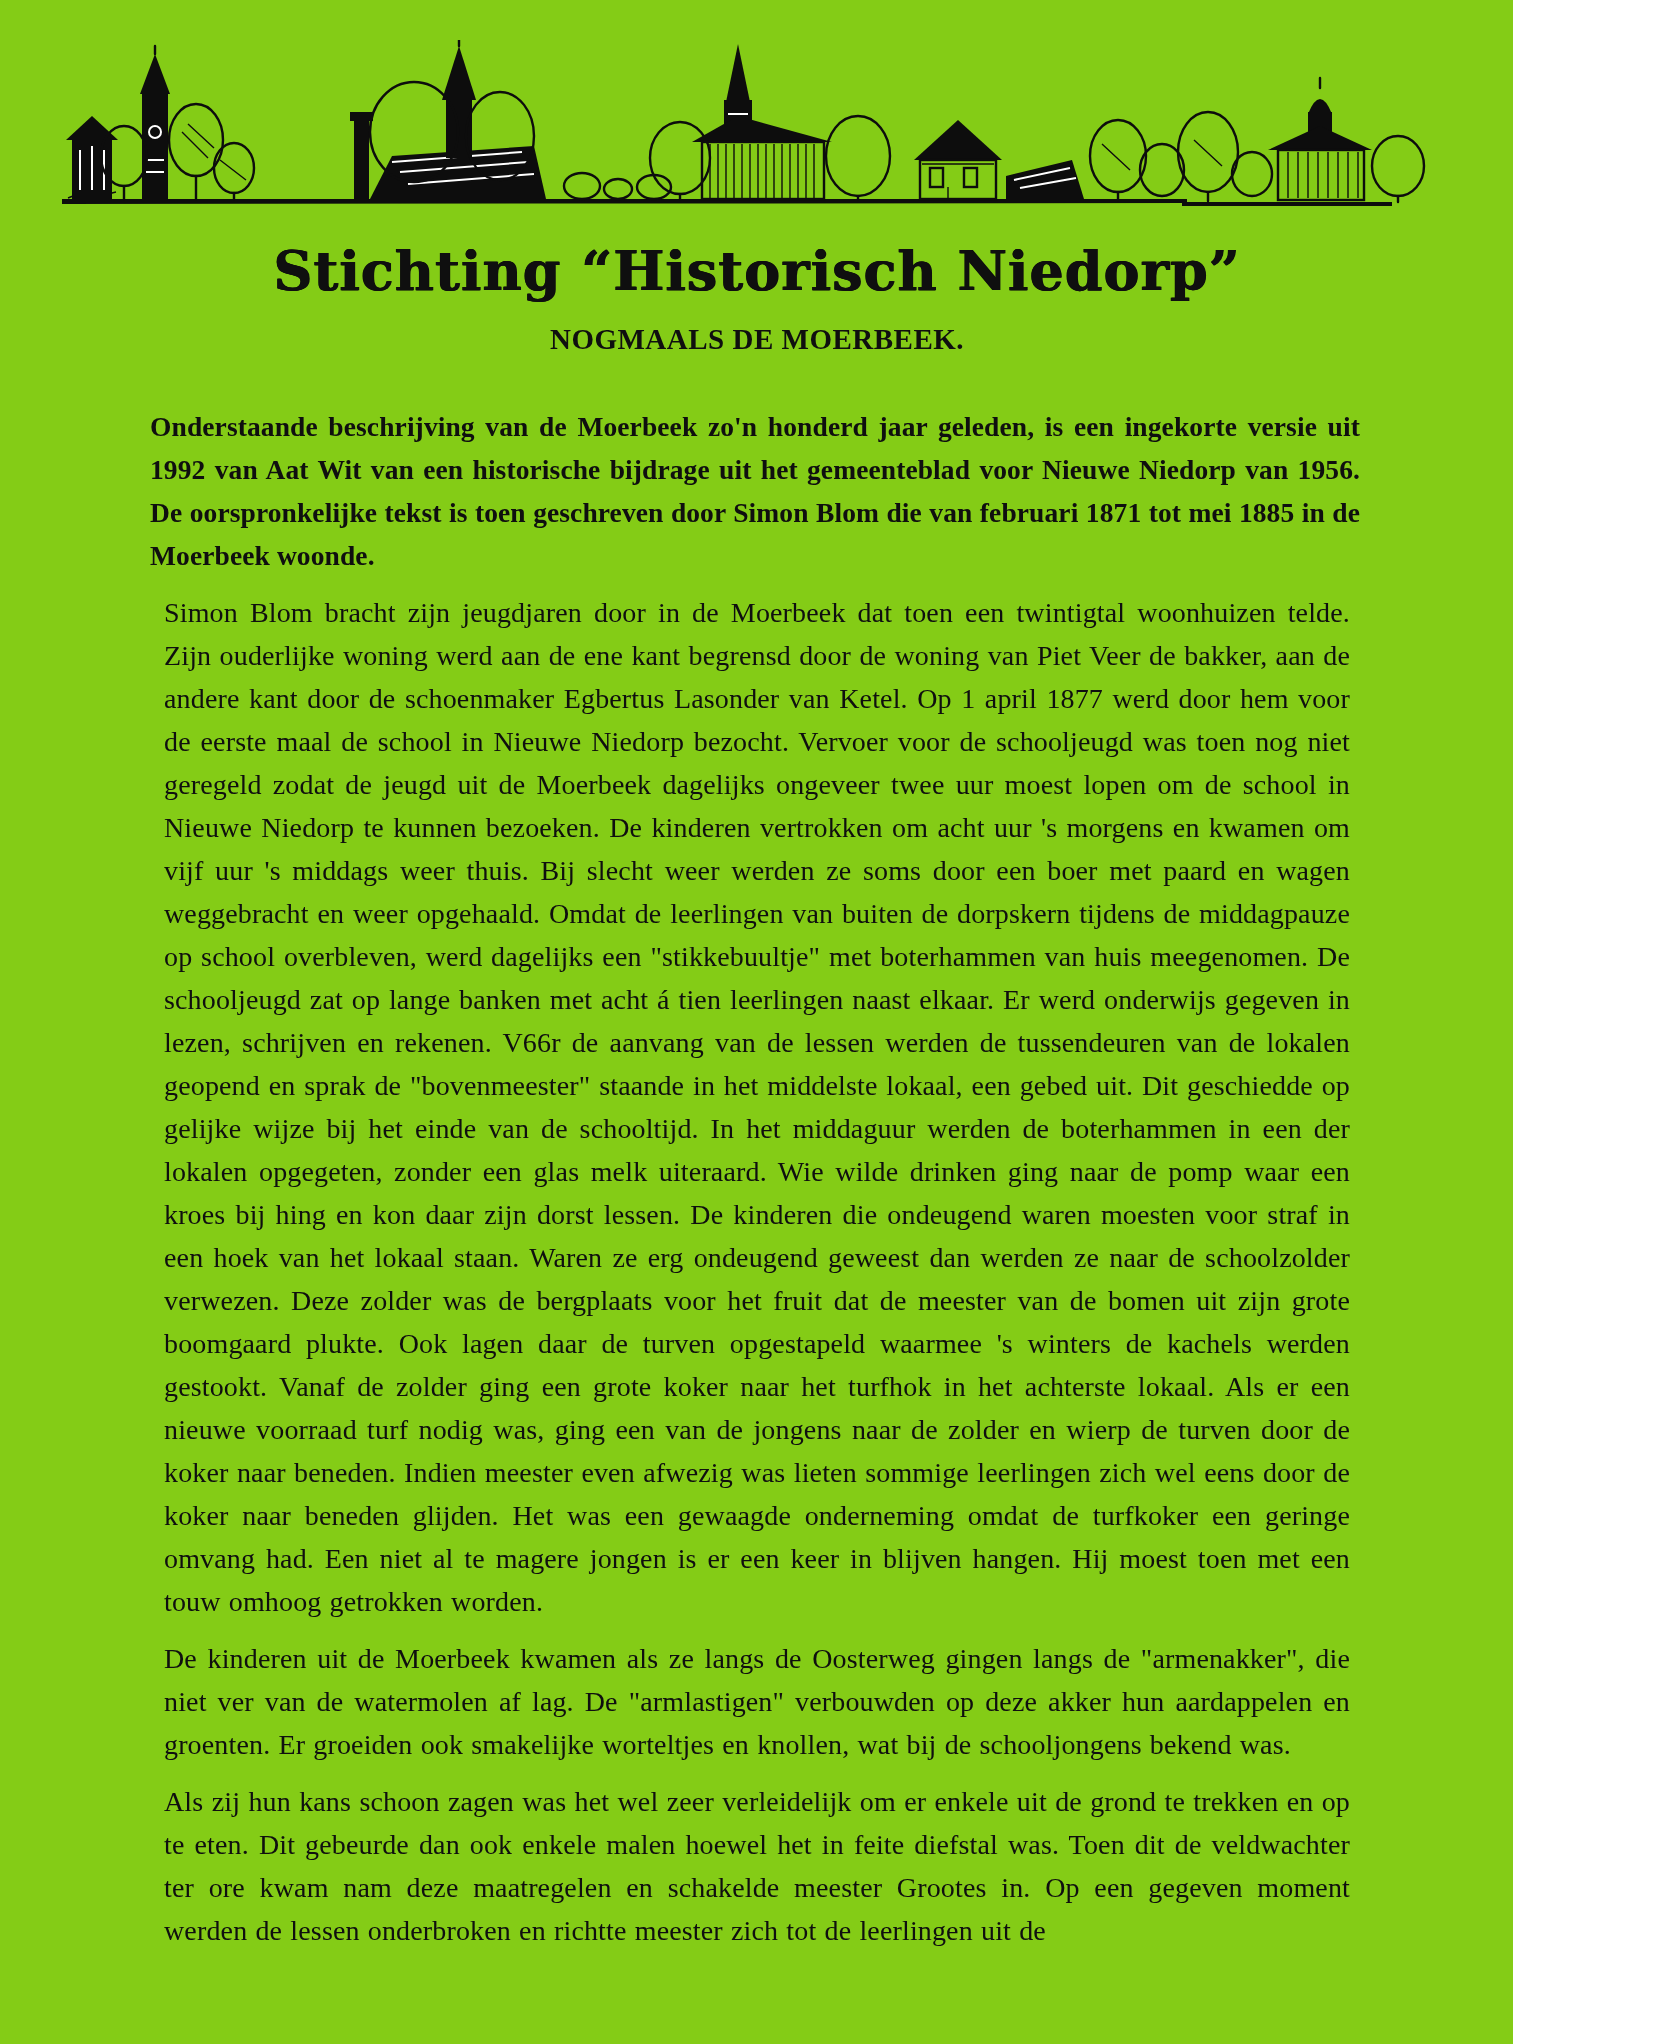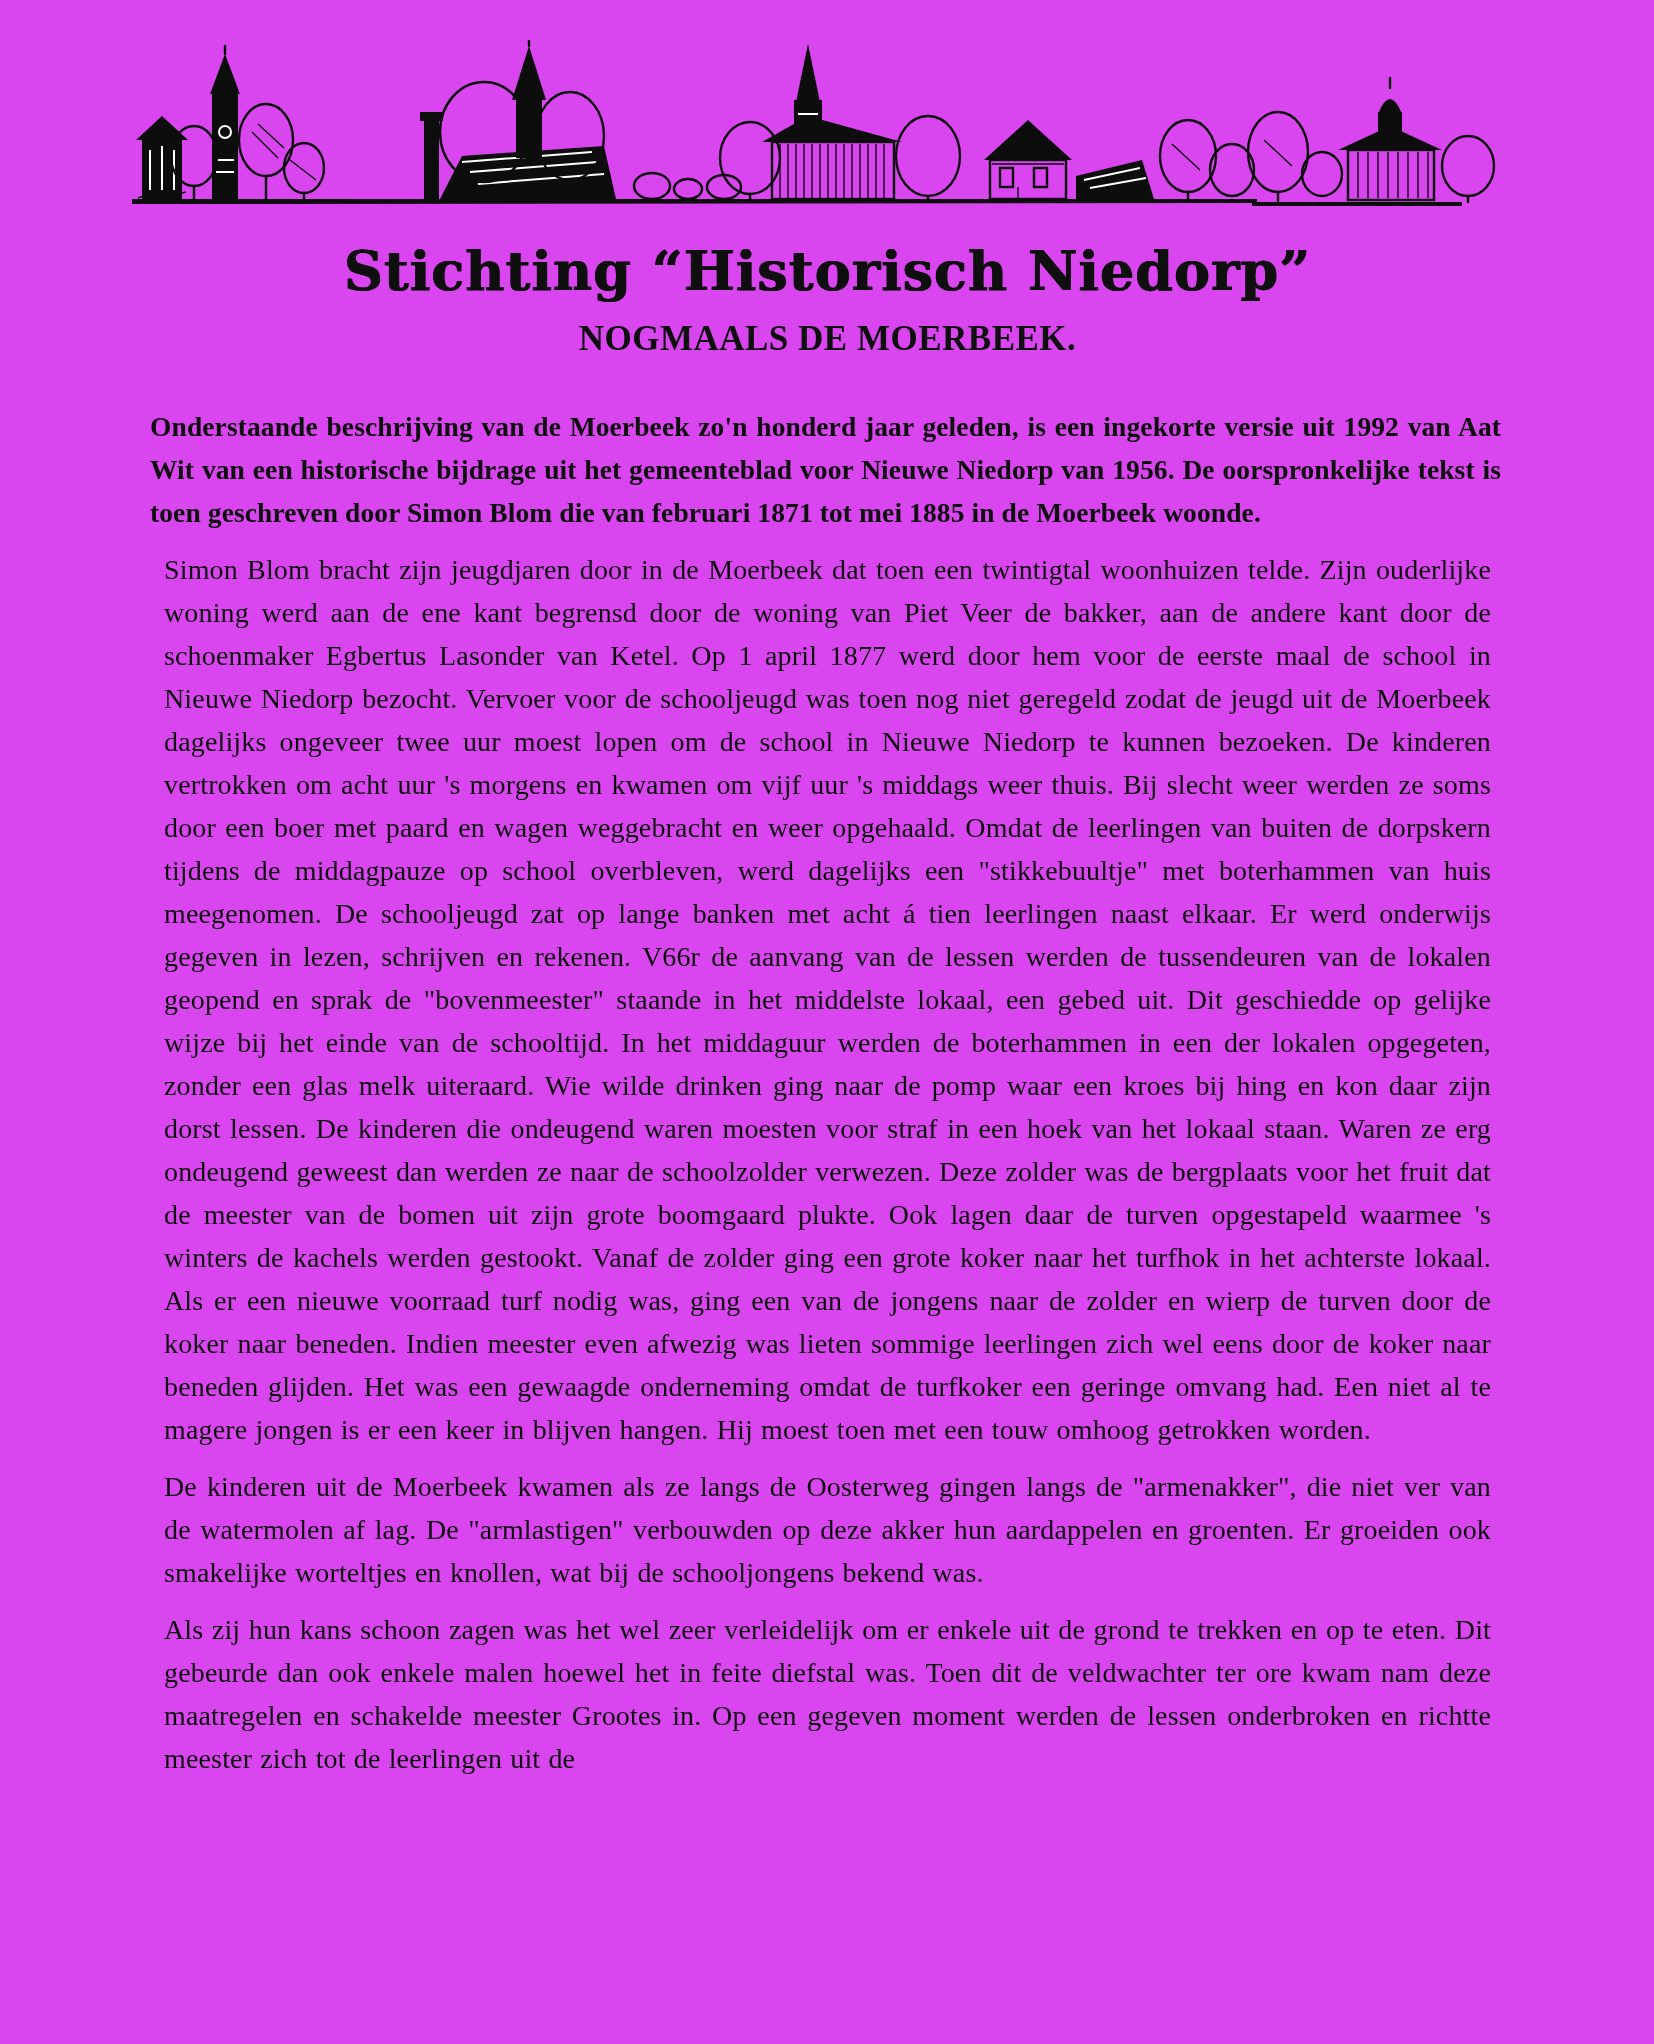--- a/index.html
+++ b/index.html
@@ -2,23 +2,23 @@
 <html><head>
 <meta charset="utf-8">
 <style>
   * { box-sizing: border-box; }
   html, body {
     margin: 0; padding: 0;
     background: #ffffff;
   }
   .page {
     position: relative;
-    width: 1654px;
+    width: 1513px;
     height: 2044px;
-    background: #d946ef;
+    background: #84cc16;
     color: #0f0f0f;
     overflow: hidden;
     font-family: "Liberation Serif", serif;
   }
   .illustration {
     display: block;
     margin: 40px auto 0 auto;
     width: 1390px;
     height: 175px;
   }
@@ -34,21 +34,21 @@
     line-height: 64px;
     letter-spacing: 1px;
     
     text-shadow: 0.7px 0 0 currentColor, -0.4px 0 0 currentColor;
   }
   .doc-subtitle {
     margin: 16px 0 0 0;
     text-align: center;
     font-family: "Liberation Serif", serif;
     font-weight: 700;
-    font-size: 35px;
+    font-size: 29px;
     line-height: 40px;
     letter-spacing: 0.5px;
   }
   .intro {
     margin: 46px 4px 0 0;
     font-weight: 700;
     font-size: 27.5px;
     line-height: 43px;
     text-align: justify;
     letter-spacing: 0.1px;

